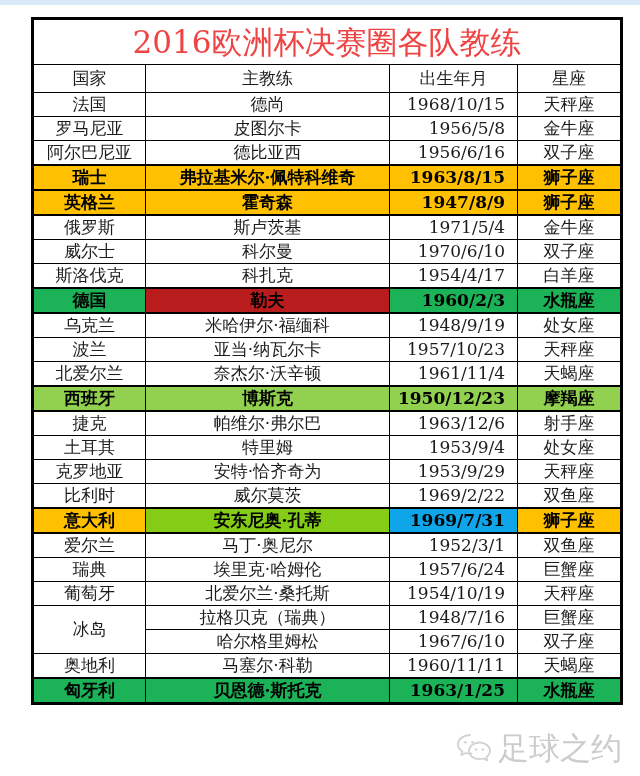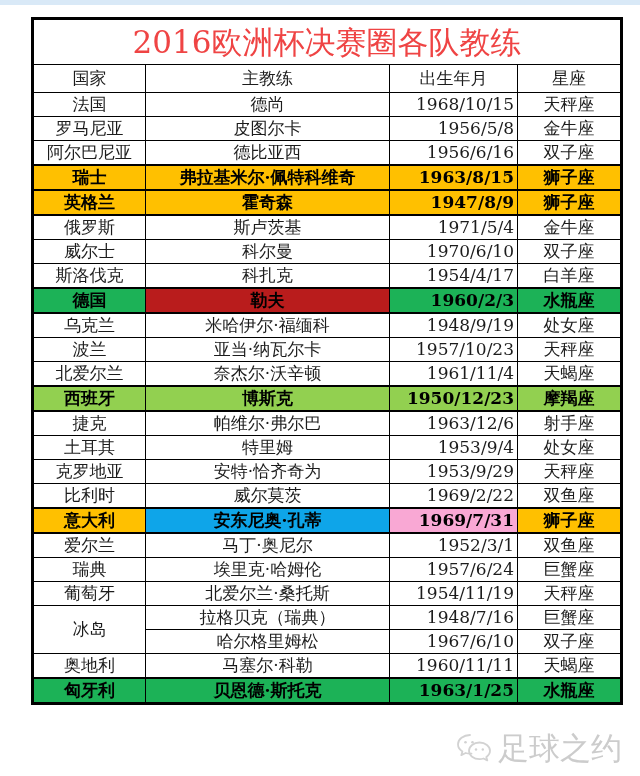--- a/index.html
+++ b/index.html
@@ -19,21 +19,21 @@
     height:23px;line-height:23px;
     text-align:center;vertical-align:middle;
     font-size:17px;font-weight:normal;color:#1c1c1c;
     padding:0;white-space:nowrap;overflow:hidden;
   }
   tr.title-row td{
     font-size:31px;height:44px;line-height:44px;color:#ef4444;
     border-bottom:1px solid #000;
   }
   tr.header-row th{height:27px;line-height:27px;font-weight:normal;}
-  td.c-birth{text-align:right;padding-right:3px;}
+  td.c-birth{text-align:right;padding-right:12px;}
   tr.hl td{
     font-weight:bold;color:#000;
     border-top:2px solid #000;border-bottom:2px solid #000;
   }
   .watermark{
     position:absolute;top:733px;right:18px;
     display:flex;align-items:center;gap:6px;
     color:#cccccc;font-size:31px;line-height:30px;
     font-family:"DejaVu Sans","Liberation Sans",sans-serif;
   }
@@ -160,40 +160,40 @@
         <td class="c-sign">天秤座</td>
       </tr>
       <tr>
         <td class="c-country">比利时</td>
         <td class="c-coach">威尔莫茨</td>
         <td class="c-birth">1969/2/22</td>
         <td class="c-sign">双鱼座</td>
       </tr>
       <tr class="hl">
         <td class="c-country" style="background: rgb(255, 192, 0);">意大利</td>
-        <td class="c-coach" style="background: #0ea5e9;">安东尼奥·孔蒂</td>
-        <td class="c-birth" style="background: #f9a8d4;">1969/7/31</td>
+        <td class="c-coach" style="background: #84cc16;">安东尼奥·孔蒂</td>
+        <td class="c-birth" style="background: #0ea5e9;">1969/7/31</td>
         <td class="c-sign" style="background: rgb(255, 192, 0);">狮子座</td>
       </tr>
       <tr>
         <td class="c-country">爱尔兰</td>
         <td class="c-coach">马丁·奥尼尔</td>
         <td class="c-birth">1952/3/1</td>
         <td class="c-sign">双鱼座</td>
       </tr>
       <tr>
         <td class="c-country">瑞典</td>
         <td class="c-coach">埃里克·哈姆伦</td>
         <td class="c-birth">1957/6/24</td>
         <td class="c-sign">巨蟹座</td>
       </tr>
       <tr>
         <td class="c-country">葡萄牙</td>
         <td class="c-coach">北爱尔兰·桑托斯</td>
-        <td class="c-birth">1954/11/19</td>
+        <td class="c-birth">1954/10/19</td>
         <td class="c-sign">天秤座</td>
       </tr>
       <tr>
         <td class="c-country" rowspan="2">冰岛</td>
         <td class="c-coach">拉格贝克（瑞典）</td>
         <td class="c-birth">1948/7/16</td>
         <td class="c-sign">巨蟹座</td>
       </tr>
       <tr>
         <td class="c-coach">哈尔格里姆松</td>

